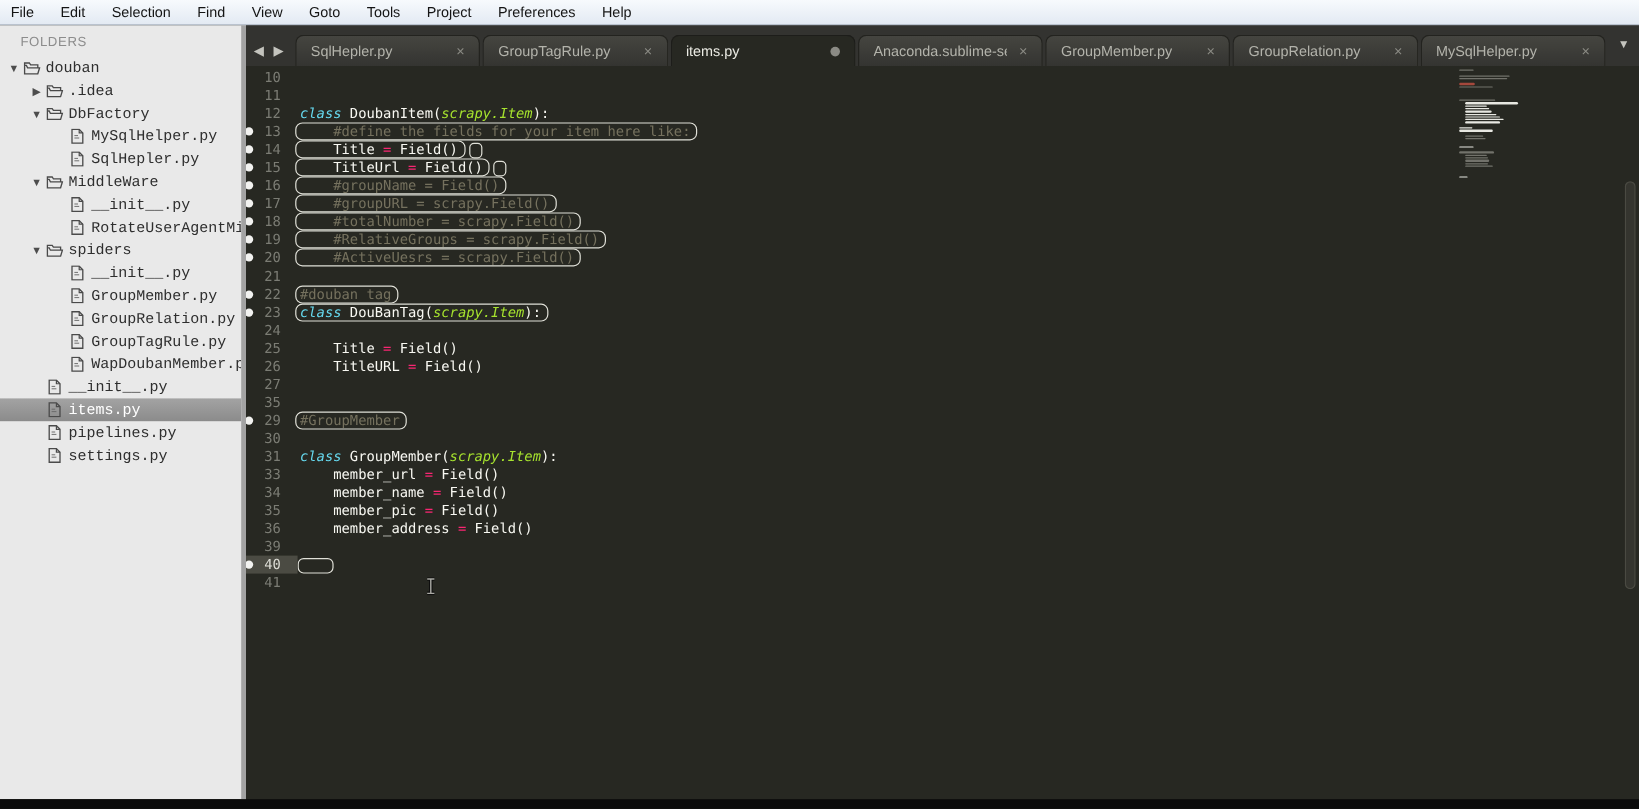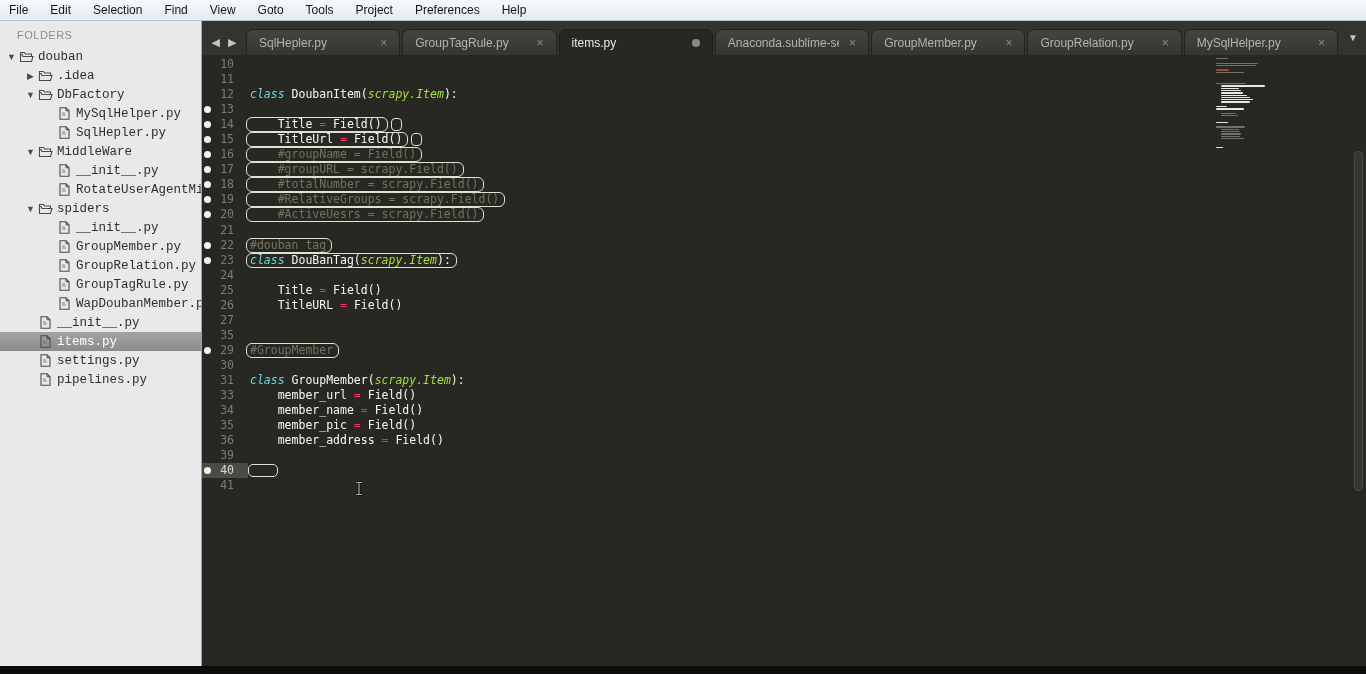--- a/index.html
+++ b/index.html
@@ -8,21 +8,21 @@
 
   
   .menubar{position:absolute;left:0;top:0;width:1366px;height:20px;
     background:linear-gradient(#f7fafd,#e3eaf3);border-bottom:1px solid #b9c2ce;
     display:flex;align-items:center;font-size:12px;color:#141414;z-index:30;}
   .menu-item{padding:4px 11px;height:20px;line-height:20px;cursor:default;}
   .menu-item:first-child{padding-left:9px;}
 
   
   .sidebar{position:absolute;left:0;top:21px;width:201px;bottom:8px;background:#e9e9e9;
-    border-right:1px solid #a3a3a3;overflow:hidden;z-index:20;}
+    border-right:4px solid #a3a3a3;overflow:hidden;z-index:20;}
   .folders-header{color:#8c8c8c;font-size:11px;letter-spacing:.5px;padding:8px 0 6px 17px;}
   .tree-row{height:19px;display:flex;align-items:center;white-space:nowrap;overflow:hidden;
     font-size:12.5px;color:#2e2e2e;cursor:default;}
   .tree-row.selected{background:linear-gradient(#a3a3a3,#8b8b8b);color:#fff;}
   .tree-arrow{width:13px;font-size:9px;color:#4d4d4d;text-align:center;flex:0 0 13px;}
   .tree-row.selected .tree-arrow{color:#eee;}
   .tree-icon{flex:0 0 17px;display:flex;align-items:center;justify-content:center;}
   .tree-label{margin-left:3px;font-family:Liberation Mono, monospace;}
 
   
@@ -264,32 +264,32 @@
       </div>
       <div class="tree-row" style="padding-left: 24px;">
         <span class="tree-arrow"></span>
         <span class="tree-icon">
           <svg width="11" height="13" viewBox="0 0 11 13">
             <path d="M1 .8 H7 L10 3.8 V12.2 H1 Z" fill="none" stroke="#4a4a4a" stroke-width="1.1"></path>
             <path d="M7 .8 V3.8 H10" fill="none" stroke="#4a4a4a" stroke-width="1"></path>
             <path d="M3 6 H6 M3 8 H7" stroke="#6a6a6a" stroke-width="0.8"></path>
           </svg>
         </span>
+        <span class="tree-label">pipelines.py</span>
+      </div>
+      <div class="tree-row" style="padding-left: 24px;">
+        <span class="tree-arrow"></span>
+        <span class="tree-icon">
+          <svg width="11" height="13" viewBox="0 0 11 13">
+            <path d="M1 .8 H7 L10 3.8 V12.2 H1 Z" fill="none" stroke="#4a4a4a" stroke-width="1.1"></path>
+            <path d="M7 .8 V3.8 H10" fill="none" stroke="#4a4a4a" stroke-width="1"></path>
+            <path d="M3 6 H6 M3 8 H7" stroke="#6a6a6a" stroke-width="0.8"></path>
+          </svg>
+        </span>
         <span class="tree-label">settings.py</span>
-      </div>
-      <div class="tree-row" style="padding-left: 24px;">
-        <span class="tree-arrow"></span>
-        <span class="tree-icon">
-          <svg width="11" height="13" viewBox="0 0 11 13">
-            <path d="M1 .8 H7 L10 3.8 V12.2 H1 Z" fill="none" stroke="#4a4a4a" stroke-width="1.1"></path>
-            <path d="M7 .8 V3.8 H10" fill="none" stroke="#4a4a4a" stroke-width="1"></path>
-            <path d="M3 6 H6 M3 8 H7" stroke="#6a6a6a" stroke-width="0.8"></path>
-          </svg>
-        </span>
-        <span class="tree-label">pipelines.py</span>
       </div>
     </div>
 </div>
 
 <div class="main">
   <div class="tabbar">
     <div class="navarrows">
       <span>◀</span>
       <span>▶</span>
     </div>
@@ -324,21 +324,21 @@
         </div>
       </div>
     <div class="tab-overflow">▼</div>
   </div>
 
   <div class="editor">
     <div class="code-lines" id="codelines">
         <div class="line"><div class="gutter"><span class="lnum">10</span></div><div class="codetext"></div></div>
         <div class="line"><div class="gutter"><span class="lnum">11</span></div><div class="codetext"></div></div>
         <div class="line"><div class="gutter"><span class="lnum">12</span></div><div class="codetext"><span class="tok-kw">class </span><span class="tok-txt">DoubanItem(</span><span class="tok-sup">scrapy.Item</span><span class="tok-txt">):</span></div></div>
-        <div class="line"><div class="gutter"><span class="dot"></span><span class="lnum">13</span></div></div>
+        <div class="line"><div class="gutter"><span class="dot"></span><span class="lnum">13</span></div><div class="codetext"><span class="boxwrap"><span class="tok-com">    #define the fields for your item here like:</span></span></div></div>
         <div class="line"><div class="gutter"><span class="dot"></span><span class="lnum">14</span></div><div class="codetext"><span class="boxwrap"><span class="tok-txt">    Title </span><span class="tok-op">=</span><span class="tok-txt"> Field()</span></span><span class="minibox"></span></div></div>
         <div class="line"><div class="gutter"><span class="dot"></span><span class="lnum">15</span></div><div class="codetext"><span class="boxwrap"><span class="tok-txt">    TitleUrl </span><span class="tok-op">=</span><span class="tok-txt"> Field()</span></span><span class="minibox"></span></div></div>
         <div class="line"><div class="gutter"><span class="dot"></span><span class="lnum">16</span></div><div class="codetext"><span class="boxwrap"><span class="tok-com">    #groupName = Field()</span></span></div></div>
         <div class="line"><div class="gutter"><span class="dot"></span><span class="lnum">17</span></div><div class="codetext"><span class="boxwrap"><span class="tok-com">    #groupURL = scrapy.Field()</span></span></div></div>
         <div class="line"><div class="gutter"><span class="dot"></span><span class="lnum">18</span></div><div class="codetext"><span class="boxwrap"><span class="tok-com">    #totalNumber = scrapy.Field()</span></span></div></div>
         <div class="line"><div class="gutter"><span class="dot"></span><span class="lnum">19</span></div><div class="codetext"><span class="boxwrap"><span class="tok-com">    #RelativeGroups = scrapy.Field()</span></span></div></div>
         <div class="line"><div class="gutter"><span class="dot"></span><span class="lnum">20</span></div><div class="codetext"><span class="boxwrap"><span class="tok-com">    #ActiveUesrs = scrapy.Field()</span></span></div></div>
         <div class="line"><div class="gutter"><span class="lnum">21</span></div><div class="codetext"></div></div>
         <div class="line"><div class="gutter"><span class="dot"></span><span class="lnum">22</span></div><div class="codetext"><span class="boxwrap"><span class="tok-com">#douban tag</span></span></div></div>
         <div class="line"><div class="gutter"><span class="dot"></span><span class="lnum">23</span></div><div class="codetext"><span class="boxwrap"><span class="tok-kw">class </span><span class="tok-txt">DouBanTag(</span><span class="tok-sup">scrapy.Item</span><span class="tok-txt">):</span></span></div></div>

